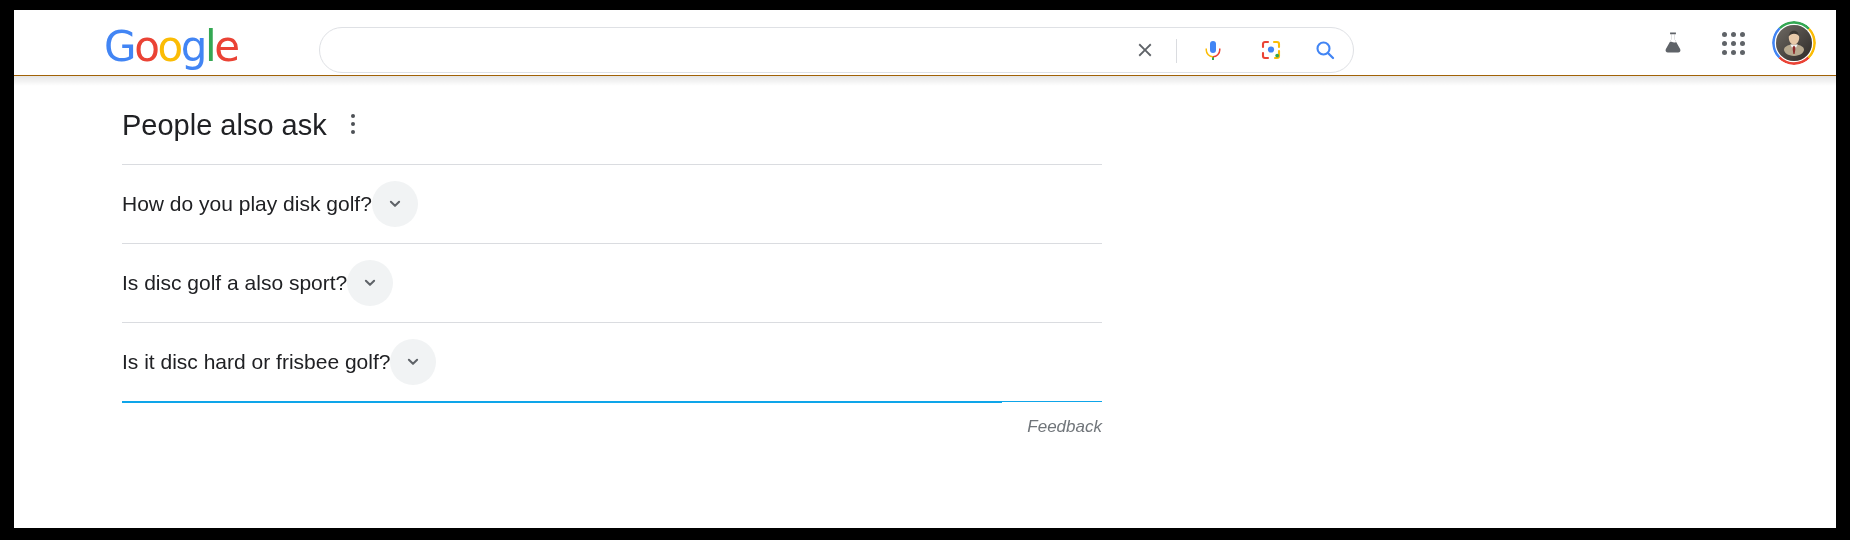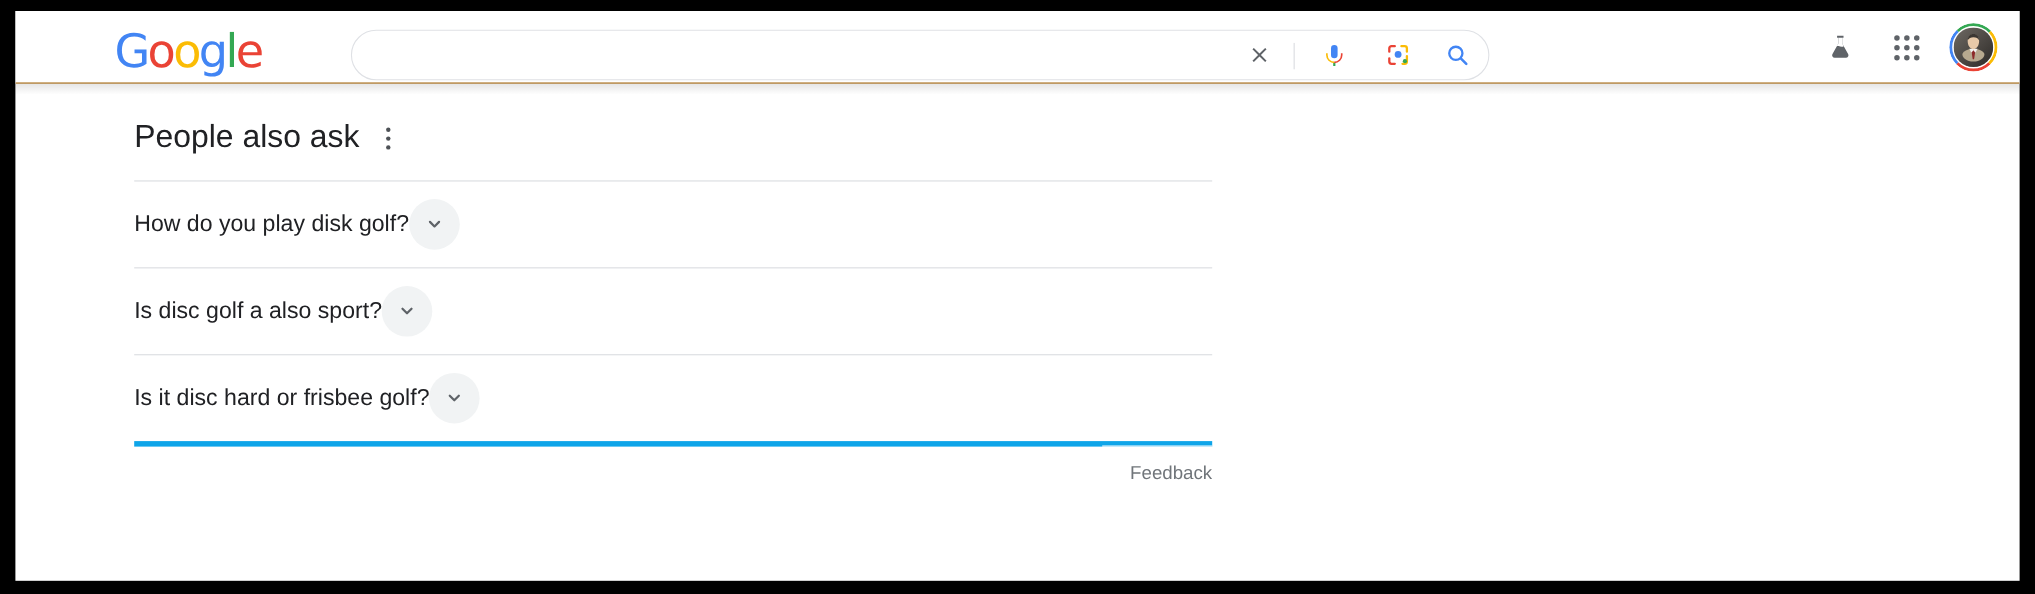--- a/index.html
+++ b/index.html
@@ -173,21 +173,21 @@
     position: absolute;
     left: 0;
     top: 76px;
     width: 1822px;
   }
   .paa-title-row {
     position: absolute;
     left: 108px;
     top: 22px;
     display: flex;
-    align-items: flex-end;
+    align-items: flex-start;
     gap: 16px;
   }
   .paa-title {
     font-size: 29px;
     color: #202124;
     font-weight: 400;
     line-height: 34px;
     white-space: nowrap;
   }
   .kebab {
@@ -233,21 +233,22 @@
     display: flex;
     align-items: center;
     justify-content: center;
     margin-right: 2px;
     cursor: pointer;
     flex: none;
   }
   .paa-foot {
     position: relative;
     height: 44px;
-    border-top: 5px solid #0ea5e9;
+    border-top: 2px solid #0ea5e9;
+    font-style: italic;
   }
   .feedback {
     position: absolute;
     right: 0;
     top: 14px;
     font-size: 17px;
     color: #70757a;
     cursor: pointer;
     white-space: nowrap;
   }

